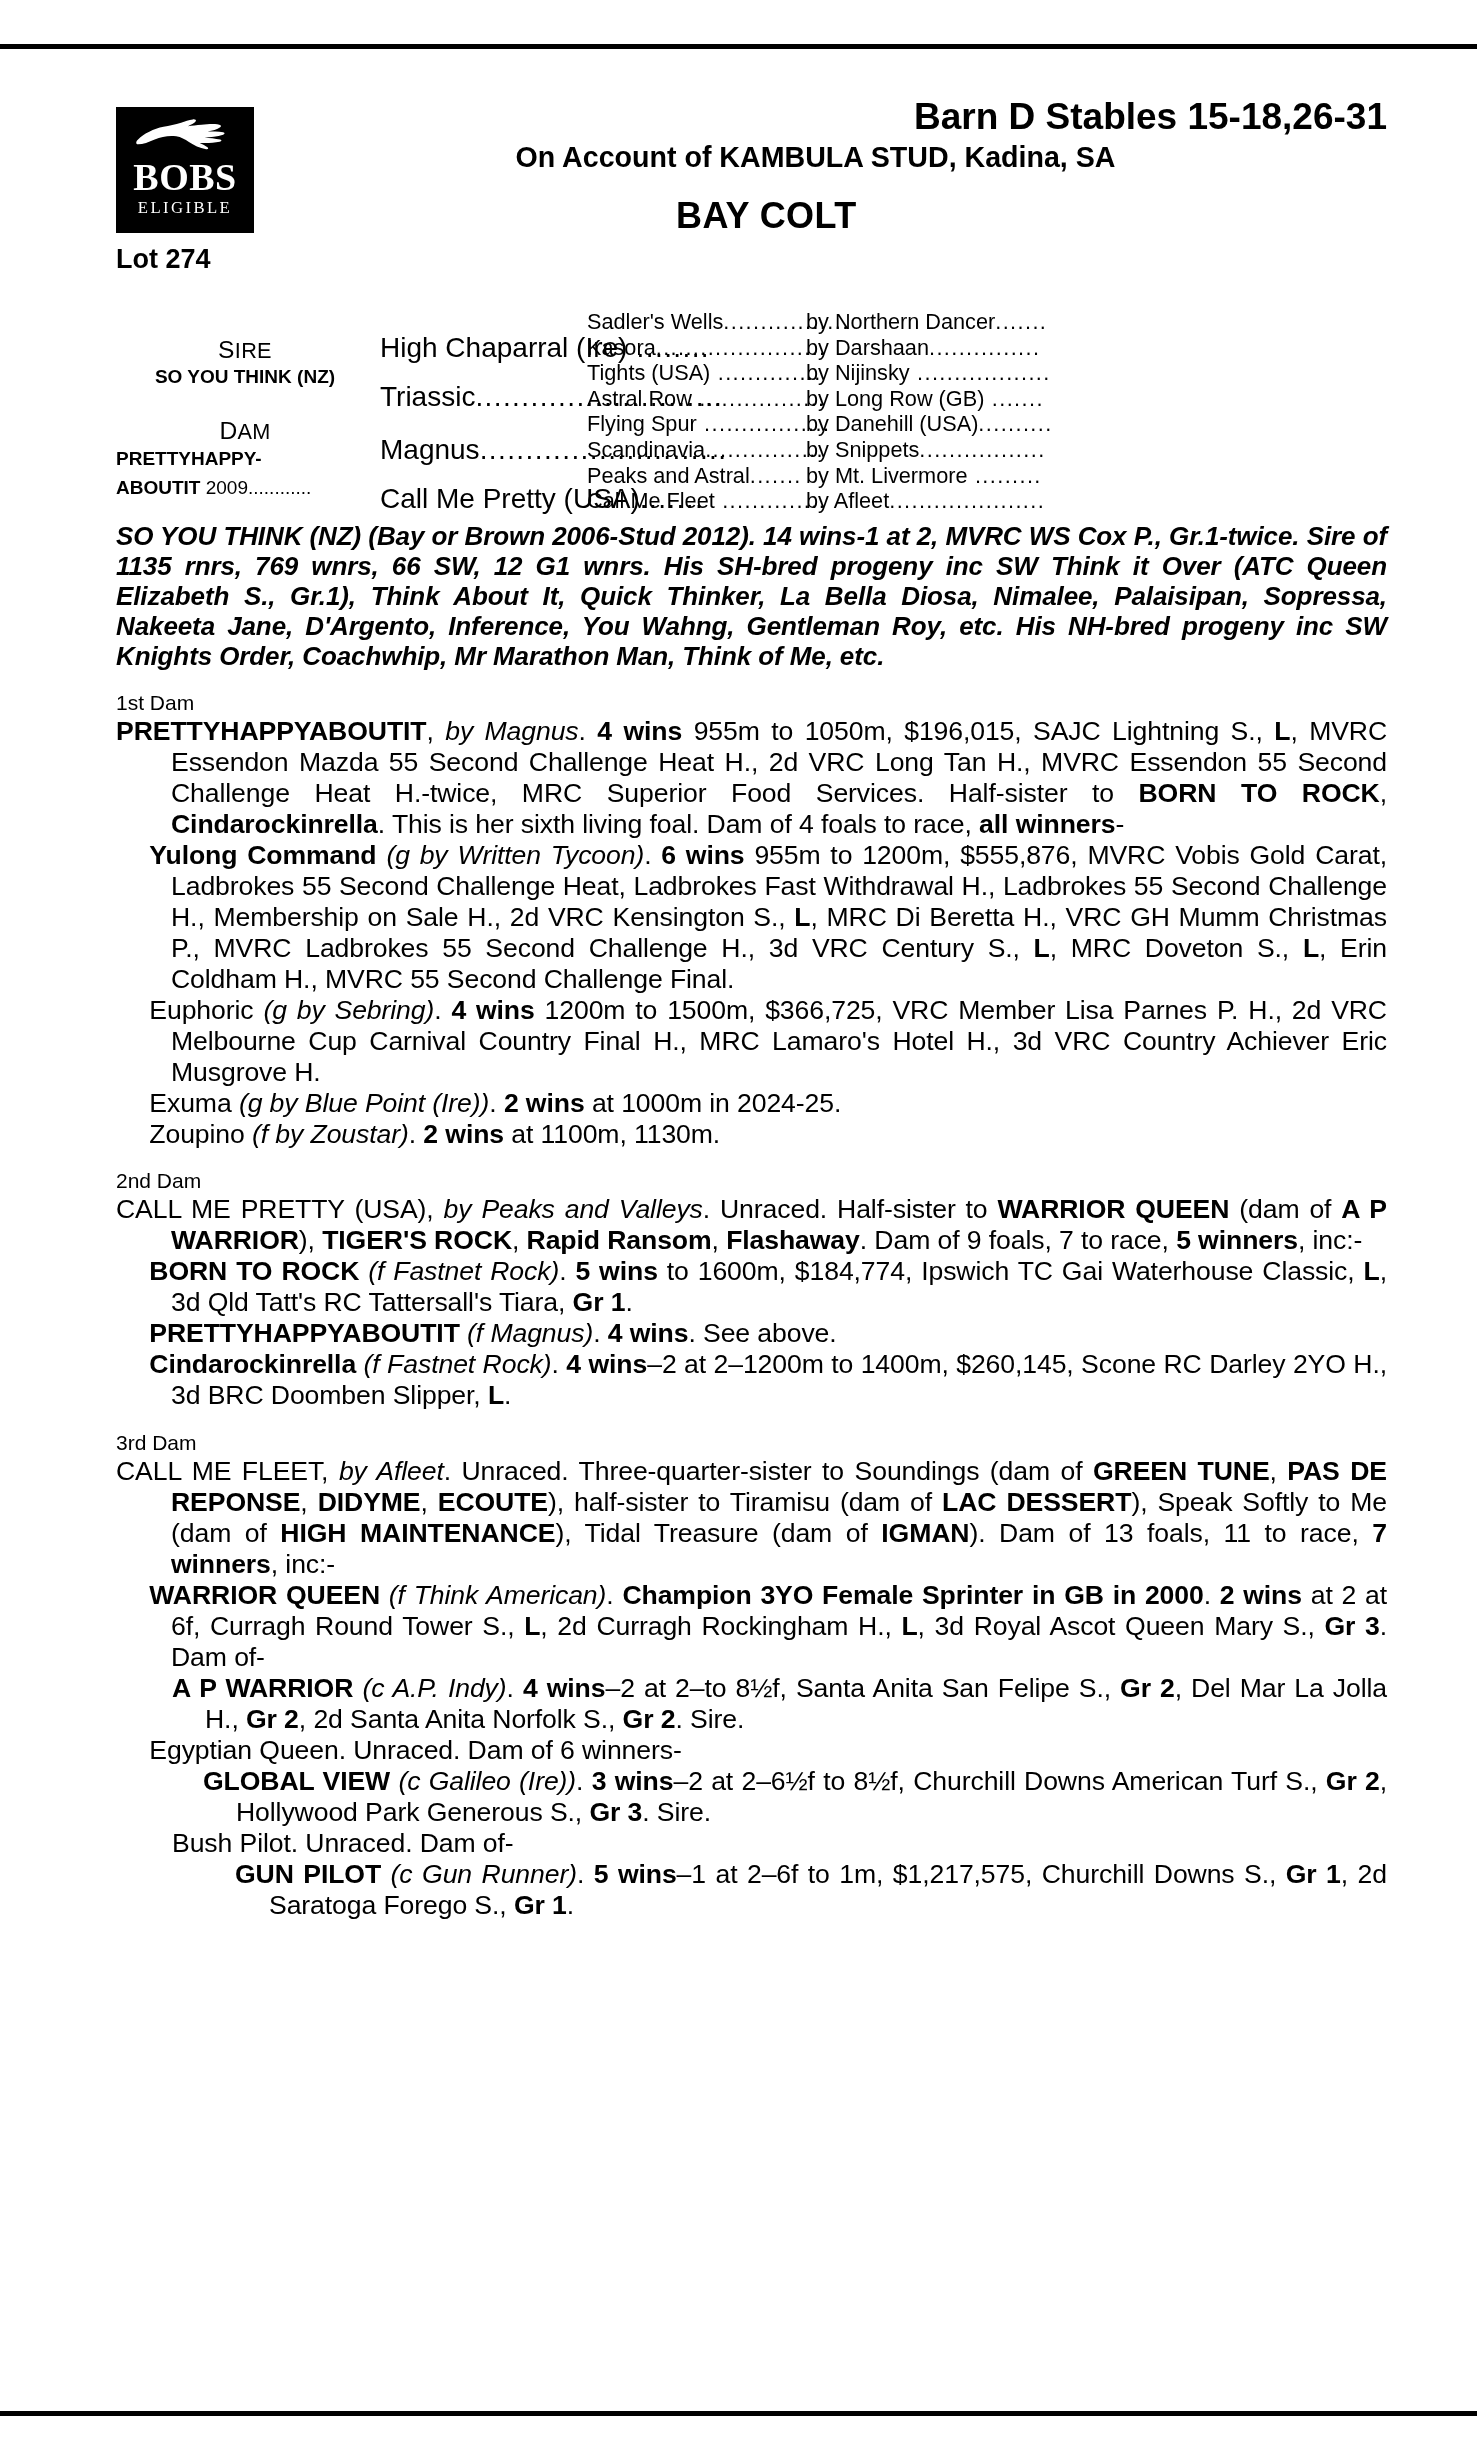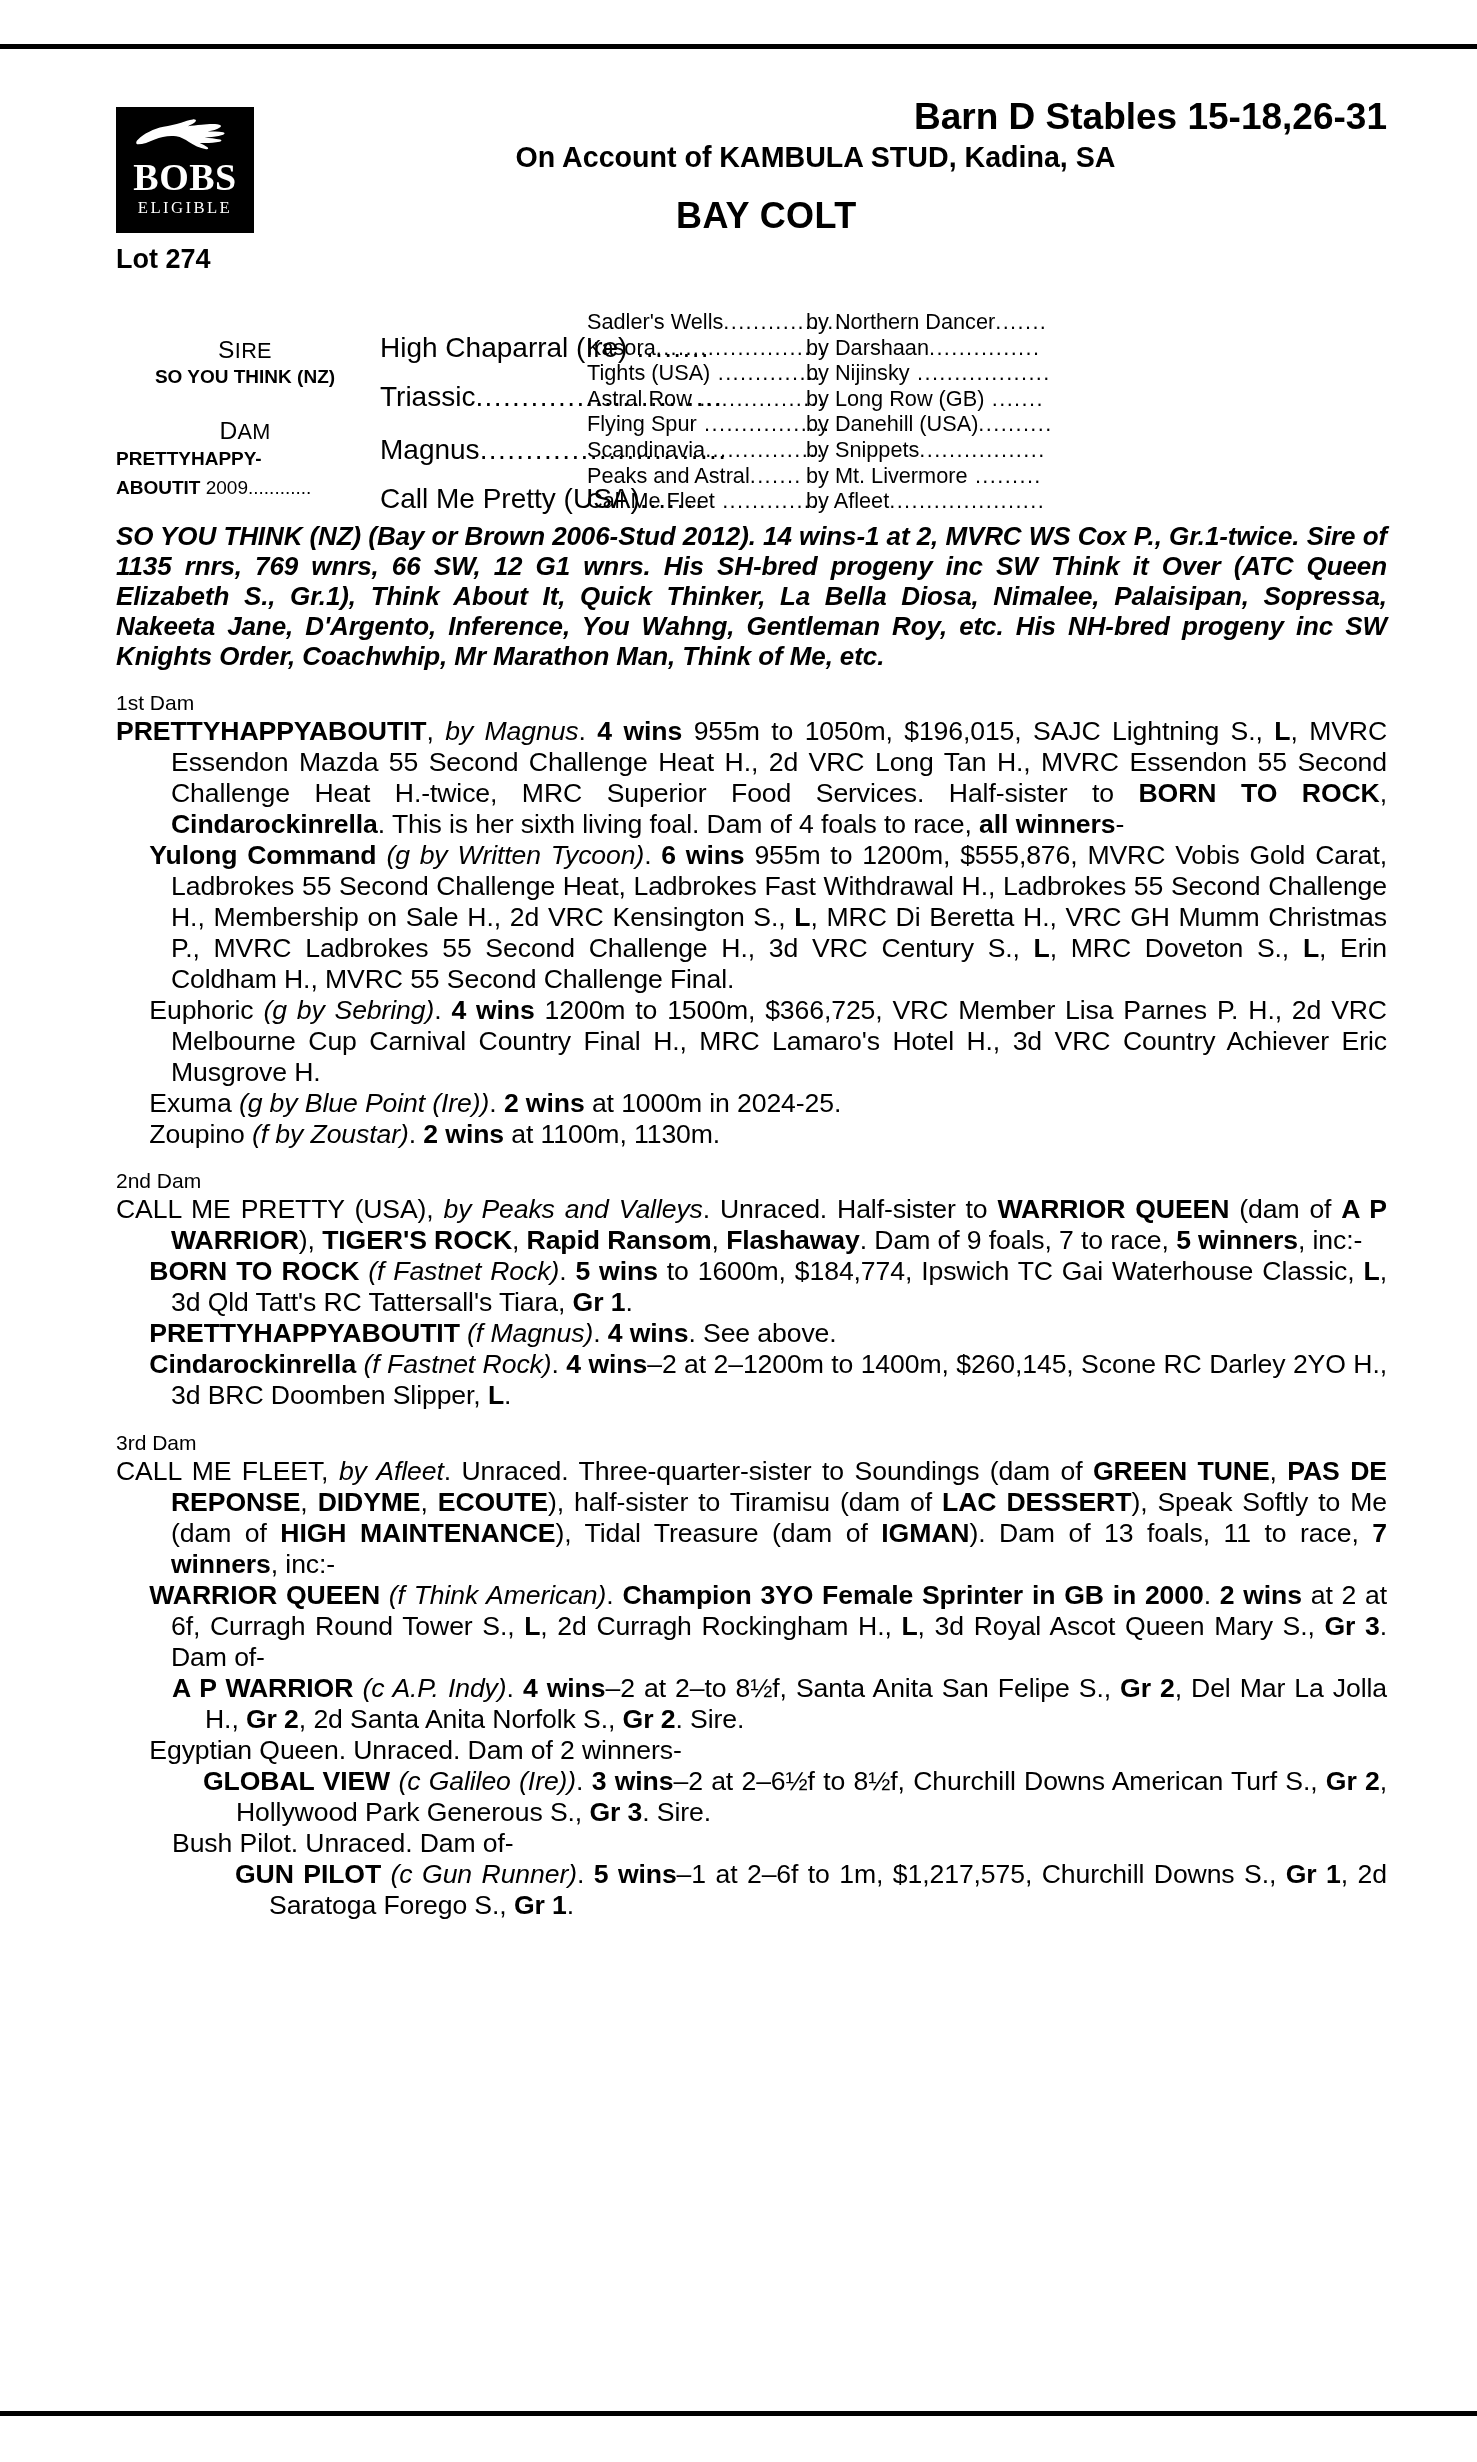--- a/index.html
+++ b/index.html
@@ -352,20 +352,20 @@
     <div class="dam-heading">2nd Dam</div>
     <p class="entry ind1">CALL ME PRETTY (USA), <i>by Peaks and Valleys</i>. Unraced. Half-sister to <b>WARRIOR QUEEN</b> (dam of <b>A P WARRIOR</b>), <b>TIGER'S ROCK</b>, <b>Rapid Ransom</b>, <b>Flashaway</b>. Dam of 9 foals, 7 to race, <b>5 winners</b>, inc:-</p>
     <p class="entry ind2"><b>BORN TO ROCK</b> <i>(f Fastnet Rock)</i>. <b>5 wins</b> to 1600m, $184,774, Ipswich TC Gai Waterhouse Classic, <b>L</b>, 3d Qld Tatt's RC Tattersall's Tiara, <b>Gr 1</b>.</p>
     <p class="entry ind2 last"><b>PRETTYHAPPYABOUTIT</b> <i>(f Magnus)</i>. <b>4 wins</b>. See above.</p>
     <p class="entry ind2"><b>Cindarockinrella</b> <i>(f Fastnet Rock)</i>. <b>4 wins</b>–2 at 2–1200m to 1400m, $260,145, Scone RC Darley 2YO H., 3d BRC Doomben Slipper, <b>L</b>.</p>
 
     <div class="dam-heading">3rd Dam</div>
     <p class="entry ind1">CALL ME FLEET, <i>by Afleet</i>. Unraced. Three-quarter-sister to Soundings (dam of <b>GREEN TUNE</b>, <b>PAS DE REPONSE</b>, <b>DIDYME</b>, <b>ECOUTE</b>), half-sister to Tiramisu (dam of <b>LAC DESSERT</b>), Speak Softly to Me (dam of <b>HIGH MAINTENANCE</b>), Tidal Treasure (dam of <b>IGMAN</b>). Dam of 13 foals, 11 to race, <b>7 winners</b>, inc:-</p>
     <p class="entry ind2"><b>WARRIOR QUEEN</b> <i>(f Think American)</i>. <b>Champion 3YO Female Sprinter in GB in 2000</b>. <b>2 wins</b> at 2 at 6f, Curragh Round Tower S., <b>L</b>, 2d Curragh Rockingham H., <b>L</b>, 3d Royal Ascot Queen Mary S., <b>Gr 3</b>. Dam of-</p>
     <p class="entry ind3"><b>A P WARRIOR</b> <i>(c A.P. Indy)</i>. <b>4 wins</b>–2 at 2–to 8½f, Santa Anita San Felipe S., <b>Gr 2</b>, Del Mar La Jolla H., <b>Gr 2</b>, 2d Santa Anita Norfolk S., <b>Gr 2</b>. Sire.</p>
-    <p class="entry ind2 last">Egyptian Queen. Unraced. Dam of 2 winners-</p>
+    <p class="entry ind2 last">Egyptian Queen. Unraced. Dam of 6 winners-</p>
     <p class="entry ind4"><b>GLOBAL VIEW</b> <i>(c Galileo (Ire))</i>. <b>3 wins</b>–2 at 2–6½f to 8½f, Churchill Downs American Turf S., <b>Gr 2</b>, Hollywood Park Generous S., <b>Gr 3</b>. Sire.</p>
     <p class="entry ind3 last">Bush Pilot. Unraced. Dam of-</p>
     <p class="entry ind5"><b>GUN PILOT</b> <i>(c Gun Runner)</i>. <b>5 wins</b>–1 at 2–6f to 1m, $1,217,575, Churchill Downs S., <b>Gr 1</b>, 2d Saratoga Forego S., <b>Gr 1</b>.</p>
 
   </div>
 </div>
 
 
 </body></html>

